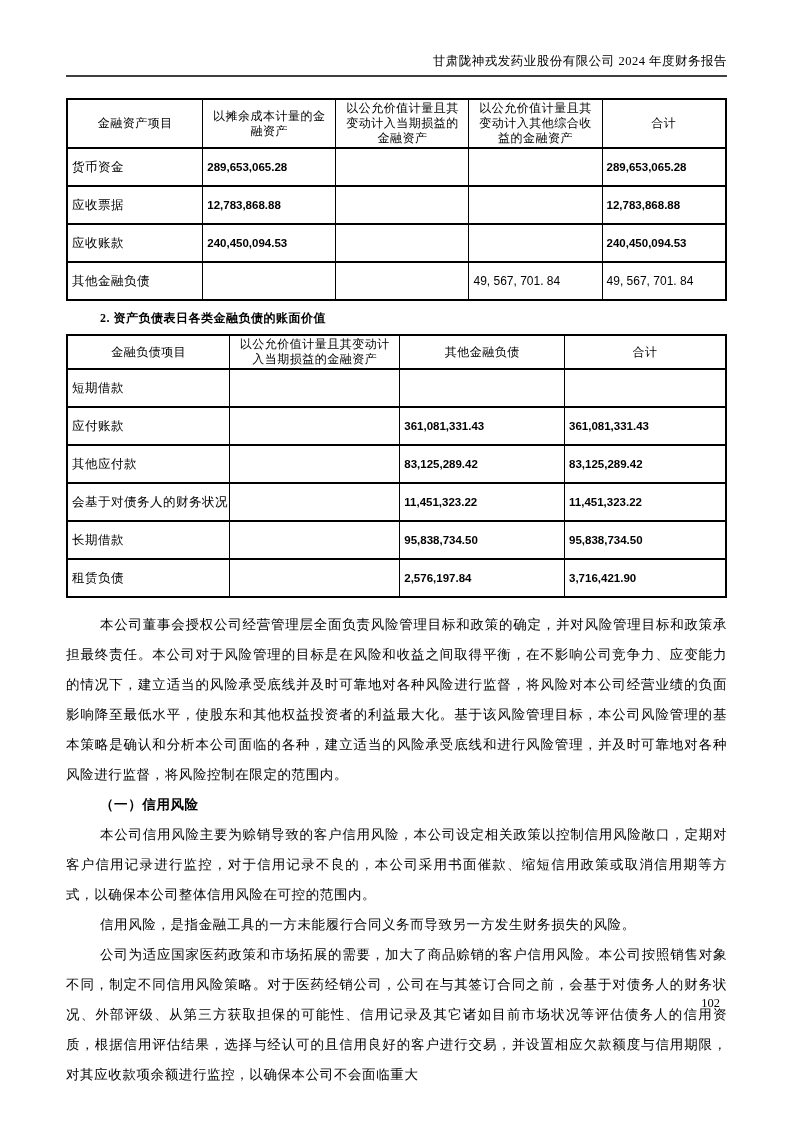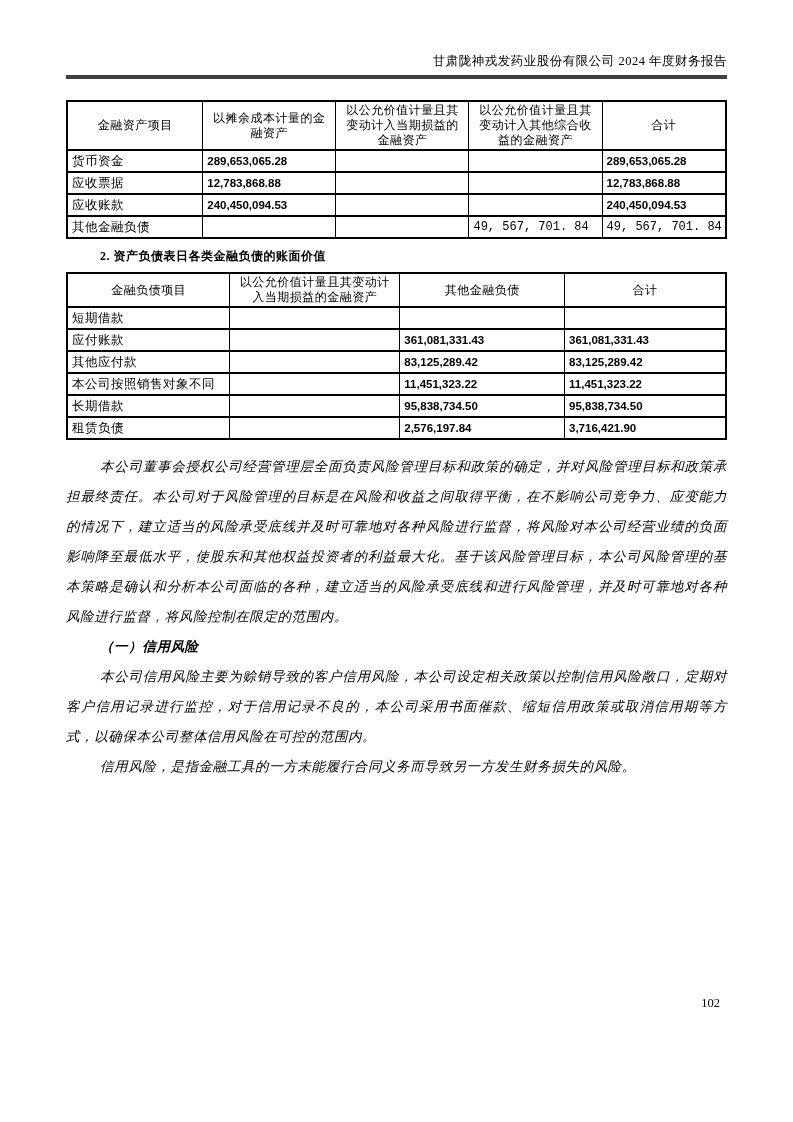--- a/index.html
+++ b/index.html
@@ -15,21 +15,21 @@
     padding: 0 66px;
     background: #ffffff;
     color: #000000;
     font-family: "Liberation Serif", "DejaVu Serif", serif;
     overflow: hidden;
   }
   
   .doc-header {
     margin-top: 52px;
     padding-bottom: 5px;
-    border-bottom: 4px solid #404040;
+    border-bottom: 2px solid #404040;
     text-align: right;
     font-size: 12.5px;
     line-height: 18px;
     letter-spacing: 0.5px;
   }
   
   table.fin-table {
     width: 100%;
     border-collapse: collapse;
     table-layout: fixed;
@@ -49,57 +49,56 @@
     overflow: hidden;
   }
   .fin-table thead th {
     font-weight: normal;
     text-align: center;
     line-height: 15px;
     letter-spacing: 0.5px;
   }
   table.assets thead th { height: 48px; }
   table.liabilities thead th { height: 34px; }
-  .fin-table tbody td { height: 22px; }
+  .fin-table tbody td { height: 38px; }
   .cell-label {
     text-align: left;
     padding-left: 8px;
     font-size: 12.5px;
     letter-spacing: 0.5px;
     white-space: nowrap;
   }
   .cell-num {
     padding-right: 9px;
     font-family: "Liberation Sans", "DejaVu Sans", sans-serif;
     font-weight: 700;
     font-size: 11.5px;
     white-space: nowrap;
   }
   .cell-num.serif-num {
-    font-family: Liberation Mono, monospace;
+    font-family: Liberation Sans, sans-serif;
     font-weight: 400;
     font-size: 12px;
     margin-top: 22px;
   }
   
   .section-caption {
     margin: 9px 0 7px 0;
     padding-left: 34px;
     font-size: 12px;
     font-weight: 700;
     letter-spacing: 0.5px;
   }
   
   .body-text {
     margin-top: 12px;
     font-size: 13.5px;
     line-height: 30px;
     letter-spacing: 0.6px;
     text-align: justify;
-    font-style: italic;
   }
   .body-text p {
     margin: 0;
     text-indent: 34px;
   }
   .body-text p.heading {
     font-weight: 700;
   }
   
   .page-number {
@@ -197,21 +196,21 @@
           <td class="cell-num">361,081,331.43</td>
           <td class="cell-num">361,081,331.43</td>
         </tr>
         <tr>
           <td class="cell-label">其他应付款</td>
           <td class="cell-num"></td>
           <td class="cell-num">83,125,289.42</td>
           <td class="cell-num">83,125,289.42</td>
         </tr>
         <tr>
-          <td class="cell-label">本公司按照销售对象不同</td>
+          <td class="cell-label">会基于对债务人的财务状况</td>
           <td class="cell-num"></td>
           <td class="cell-num">11,451,323.22</td>
           <td class="cell-num">11,451,323.22</td>
         </tr>
         <tr>
           <td class="cell-label">长期借款</td>
           <td class="cell-num"></td>
           <td class="cell-num">95,838,734.50</td>
           <td class="cell-num">95,838,734.50</td>
         </tr>
@@ -222,17 +221,18 @@
           <td class="cell-num">3,716,421.90</td>
         </tr>
       </tbody>
   </table>
 
   <div class="body-text">
     <p>本公司董事会授权公司经营管理层全面负责风险管理目标和政策的确定，并对风险管理目标和政策承担最终责任。本公司对于风险管理的目标是在风险和收益之间取得平衡，在不影响公司竞争力、应变能力的情况下，建立适当的风险承受底线并及时可靠地对各种风险进行监督，将风险对本公司经营业绩的负面影响降至最低水平，使股东和其他权益投资者的利益最大化。基于该风险管理目标，本公司风险管理的基本策略是确认和分析本公司面临的各种，建立适当的风险承受底线和进行风险管理，并及时可靠地对各种风险进行监督，将风险控制在限定的范围内。</p>
     <p class="heading">（一）信用风险</p>
     <p>本公司信用风险主要为赊销导致的客户信用风险，本公司设定相关政策以控制信用风险敞口，定期对客户信用记录进行监控，对于信用记录不良的，本公司采用书面催款、缩短信用政策或取消信用期等方式，以确保本公司整体信用风险在可控的范围内。</p>
     <p>信用风险，是指金融工具的一方未能履行合同义务而导致另一方发生财务损失的风险。</p>
+    <p>公司为适应国家医药政策和市场拓展的需要，加大了商品赊销的客户信用风险。本公司按照销售对象不同，制定不同信用风险策略。对于医药经销公司，公司在与其签订合同之前，会基于对债务人的财务状况、外部评级、从第三方获取担保的可能性、信用记录及其它诸如目前市场状况等评估债务人的信用资质，根据信用评估结果，选择与经认可的且信用良好的客户进行交易，并设置相应欠款额度与信用期限，对其应收款项余额进行监控，以确保本公司不会面临重大</p>
   </div>
 
   <div class="page-number">102</div>
 
 </div>
 
 </body></html>

